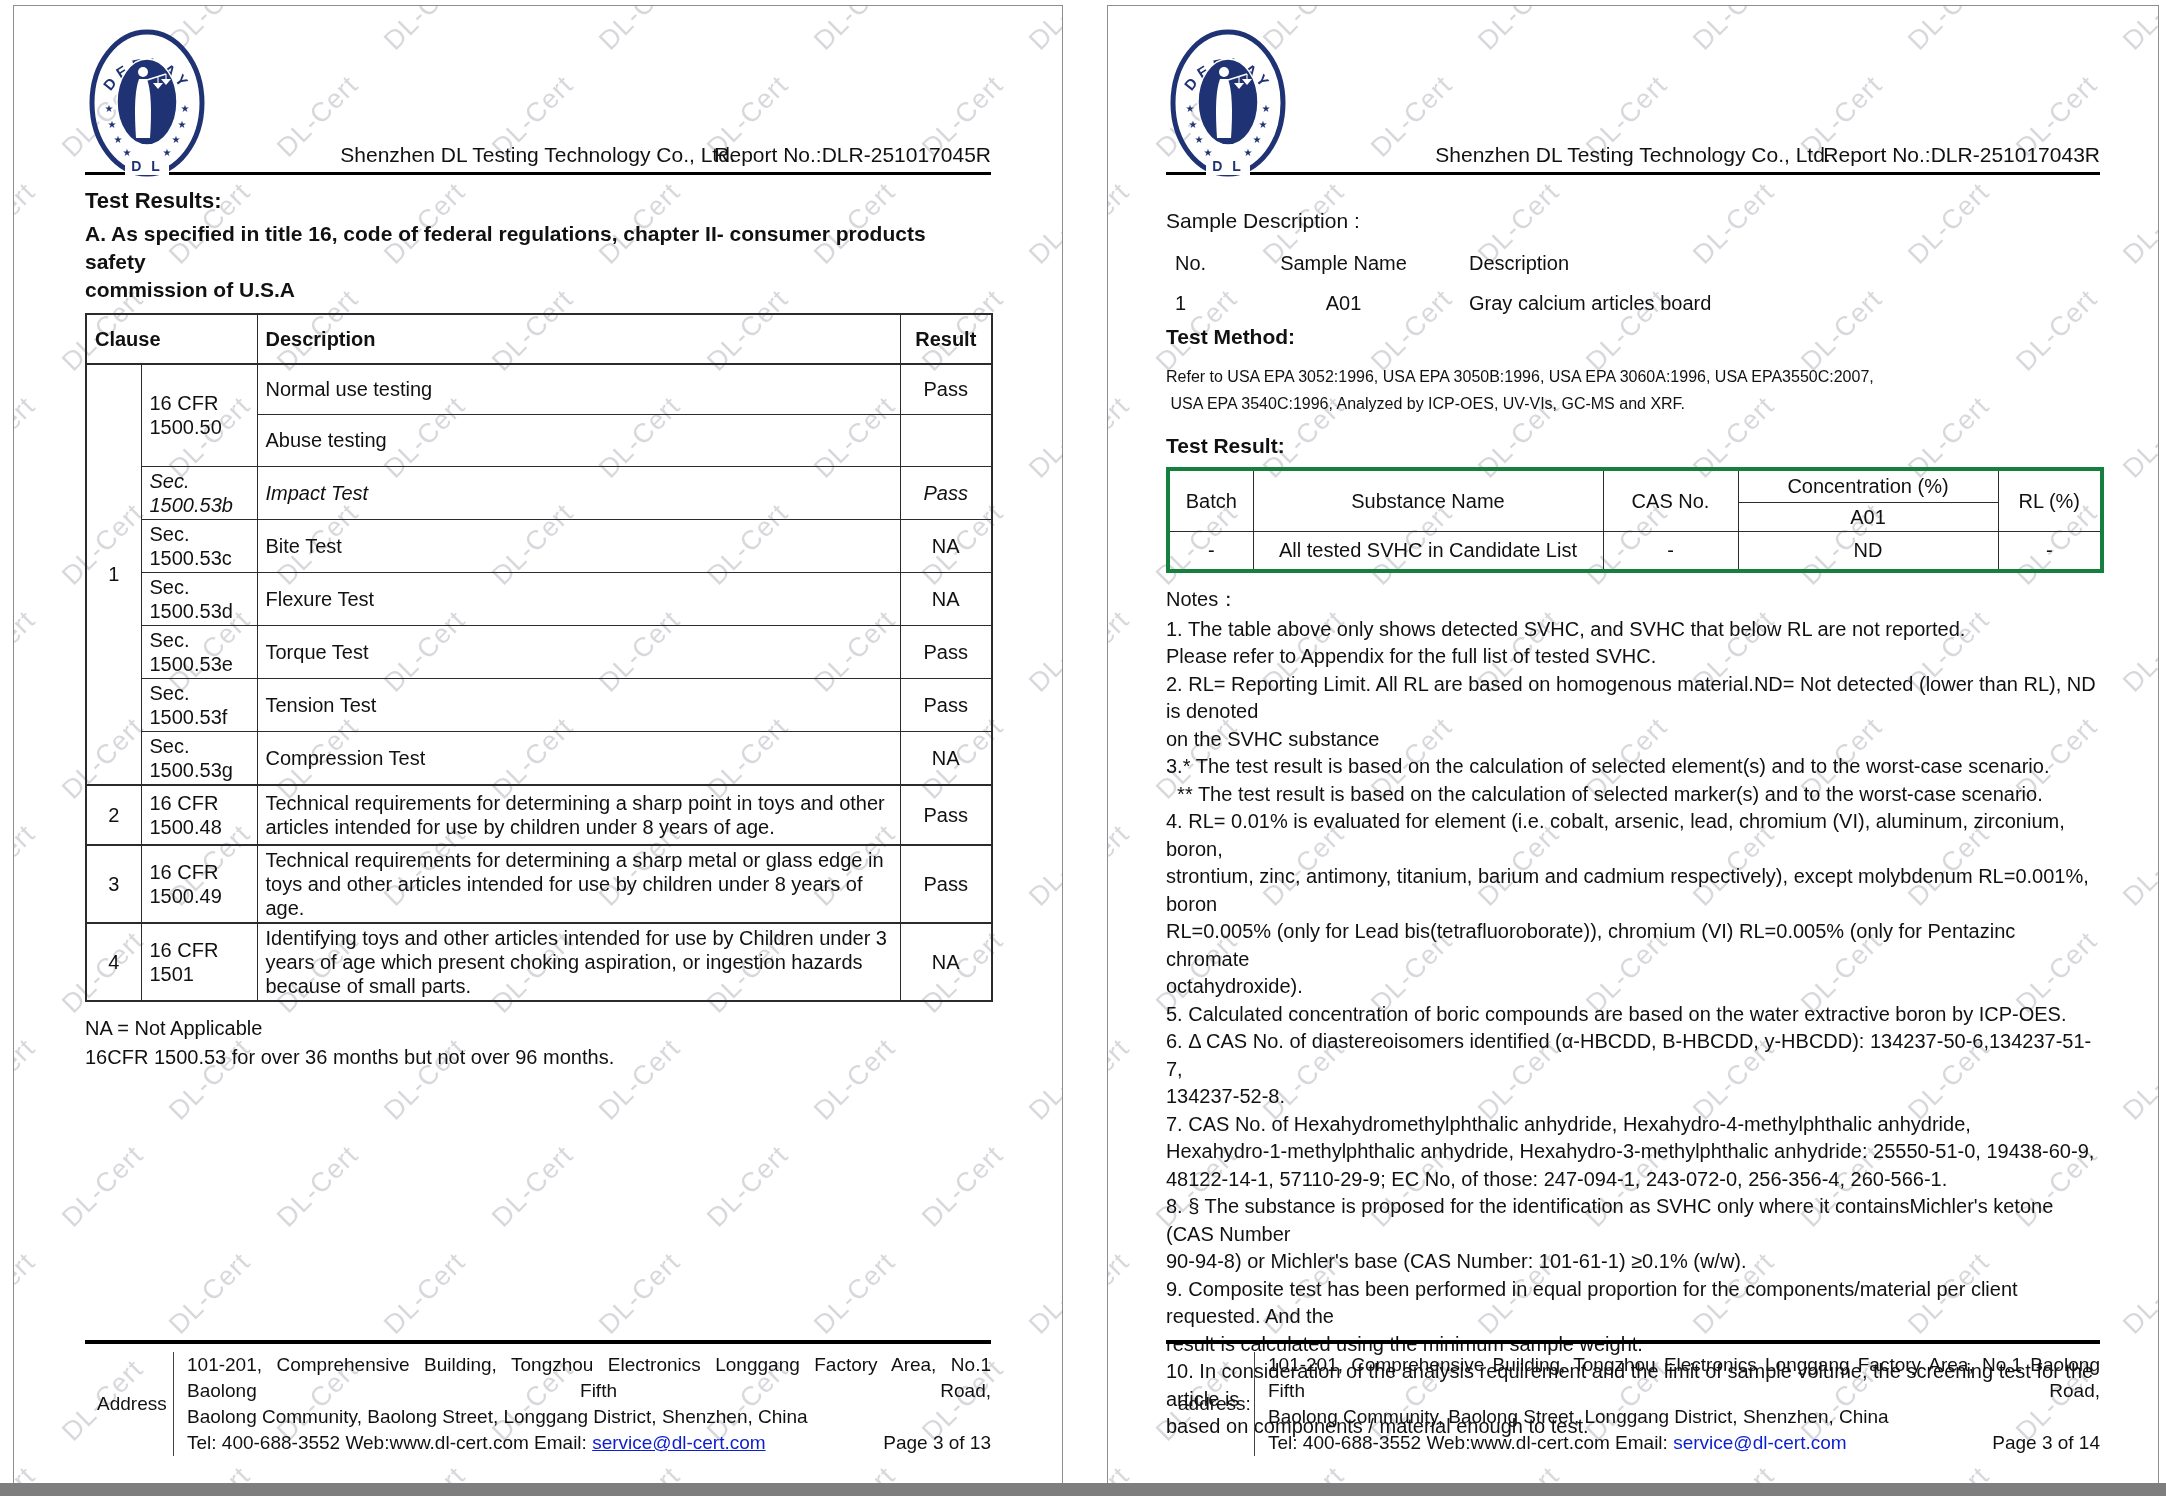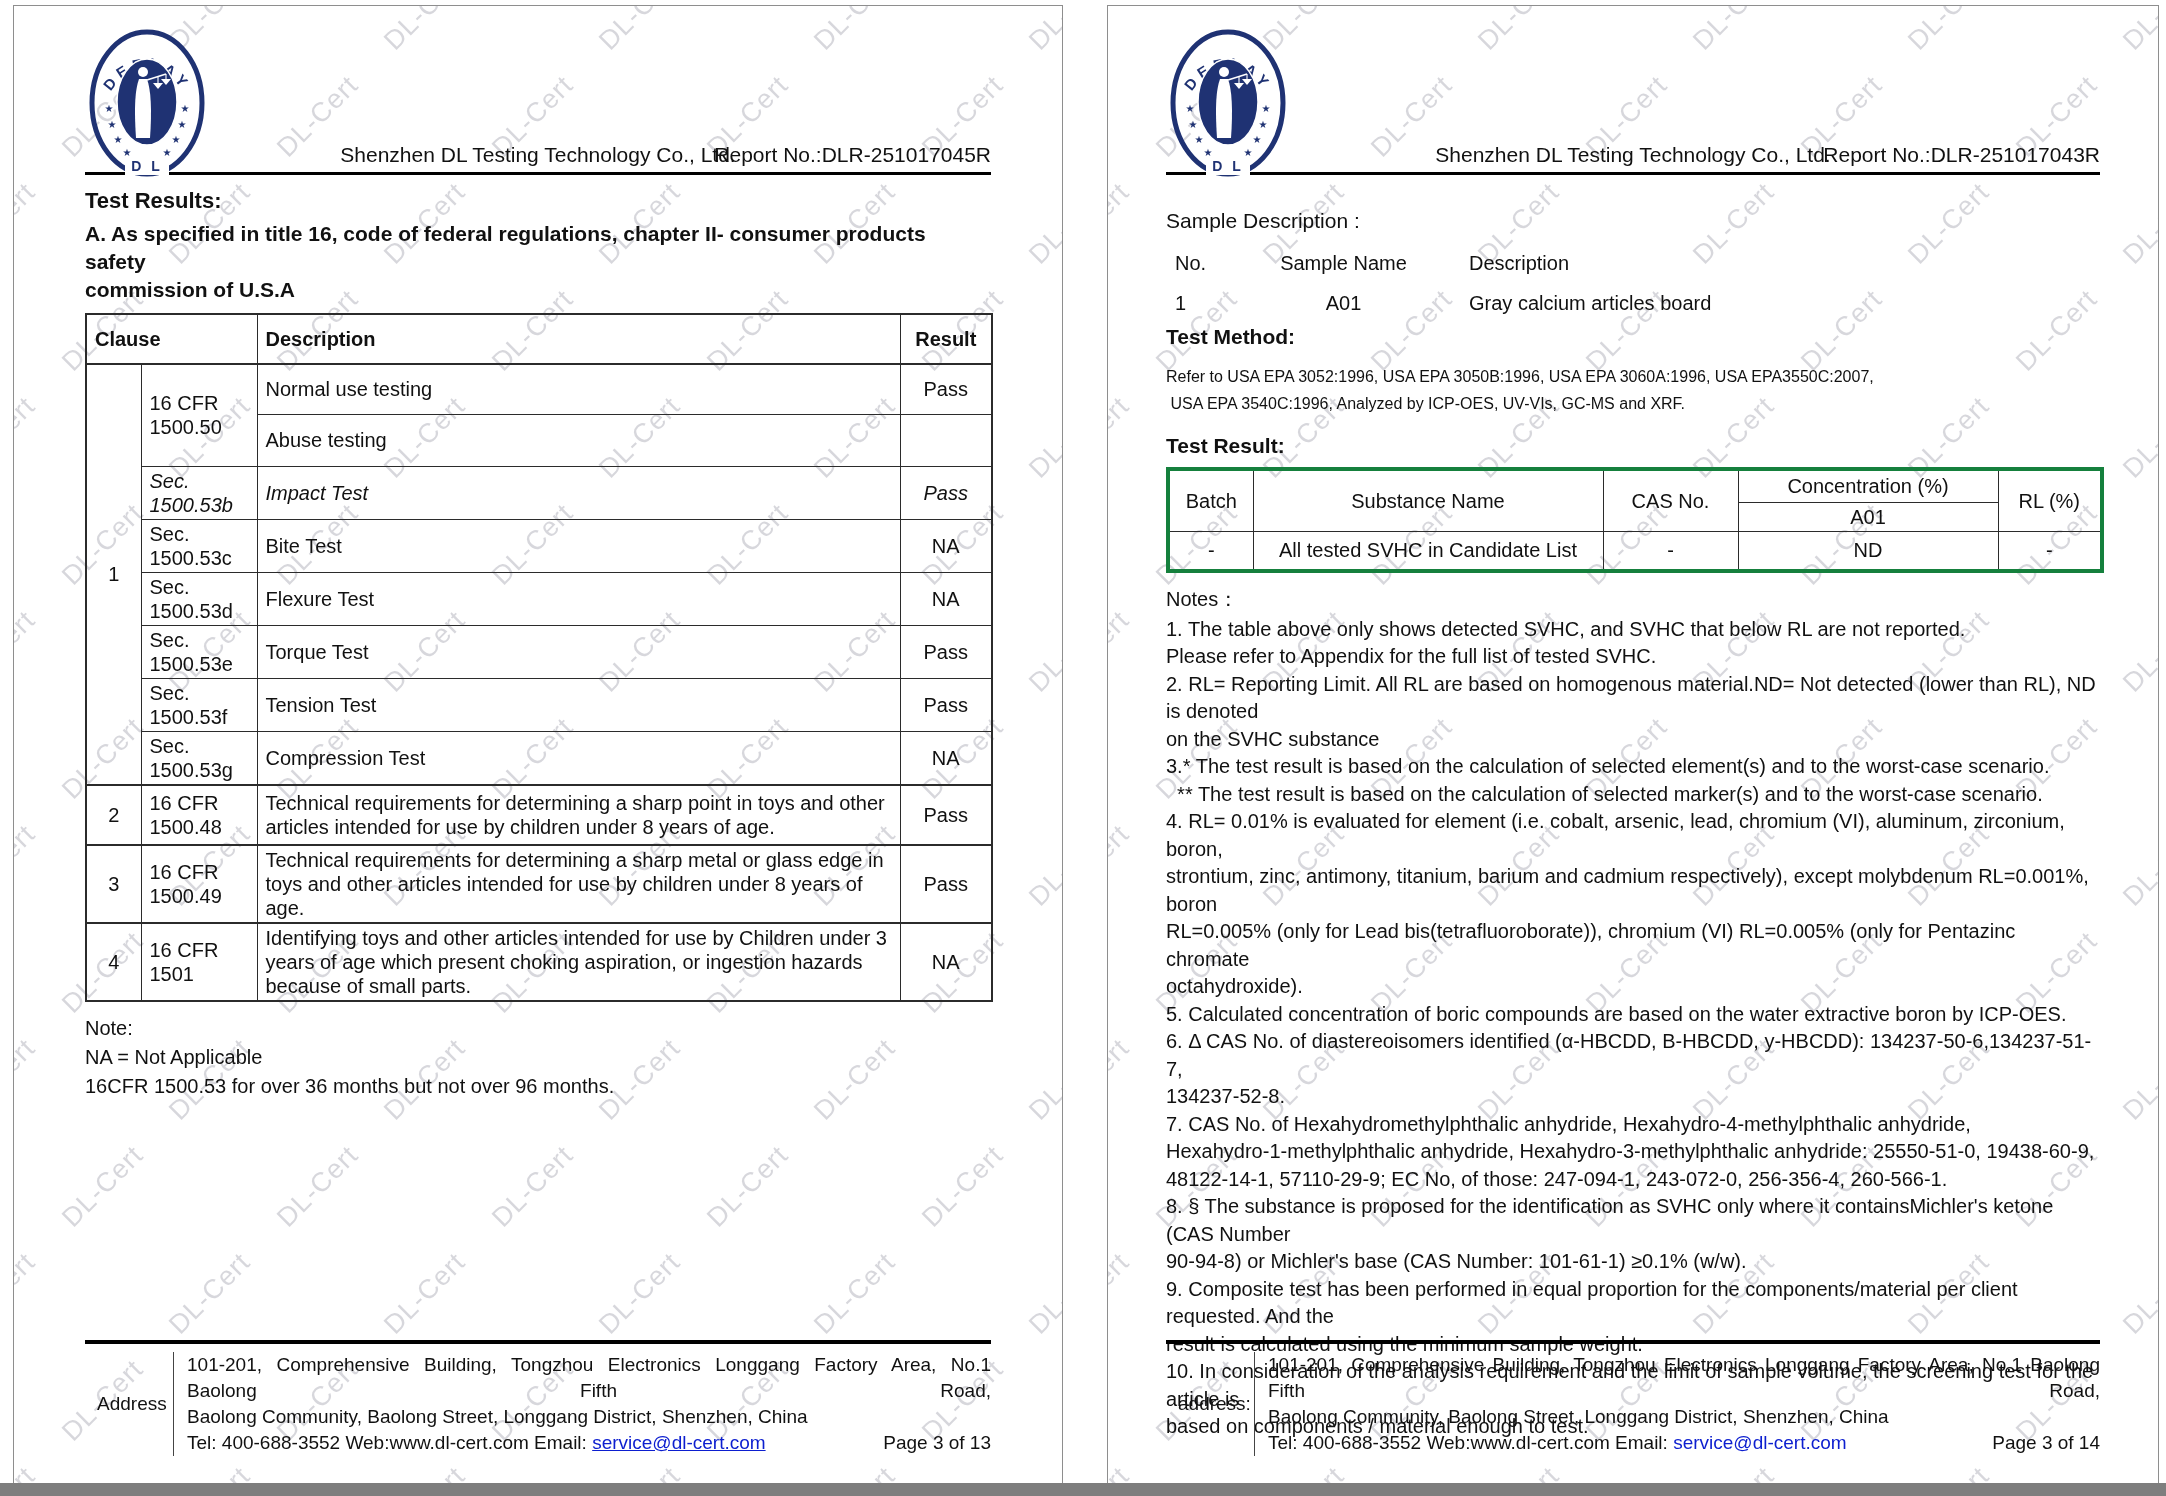--- a/index.html
+++ b/index.html
@@ -293,21 +293,20 @@
       <tr class="h73 sep">
         <td class="c">4</td>
         <td>16 CFR 1501</td>
         <td>Identifying toys and other articles intended for use by Children under 3 years of age which present choking aspiration, or ingestion hazards because of small parts.</td>
         <td class="c">NA</td>
       </tr>
     </tbody>
       </table>
 
     <div class="note-block">
-      <div>Note:</div>
       <div>NA = Not Applicable</div>
       <div>16CFR 1500.53 for over 36 months but not over 96 months.</div>
     </div>
   </div>
 
   <div class="footer">
     <div class="f-rule"></div>
     <div class="f-body">
       <div class="f-label">Address</div>
       <div class="f-div"></div>

